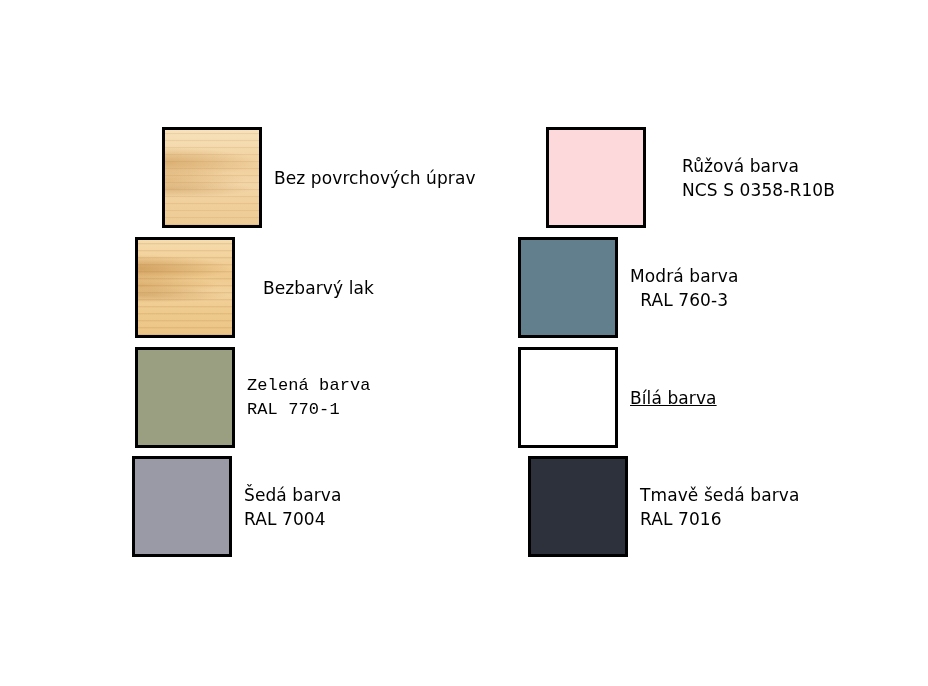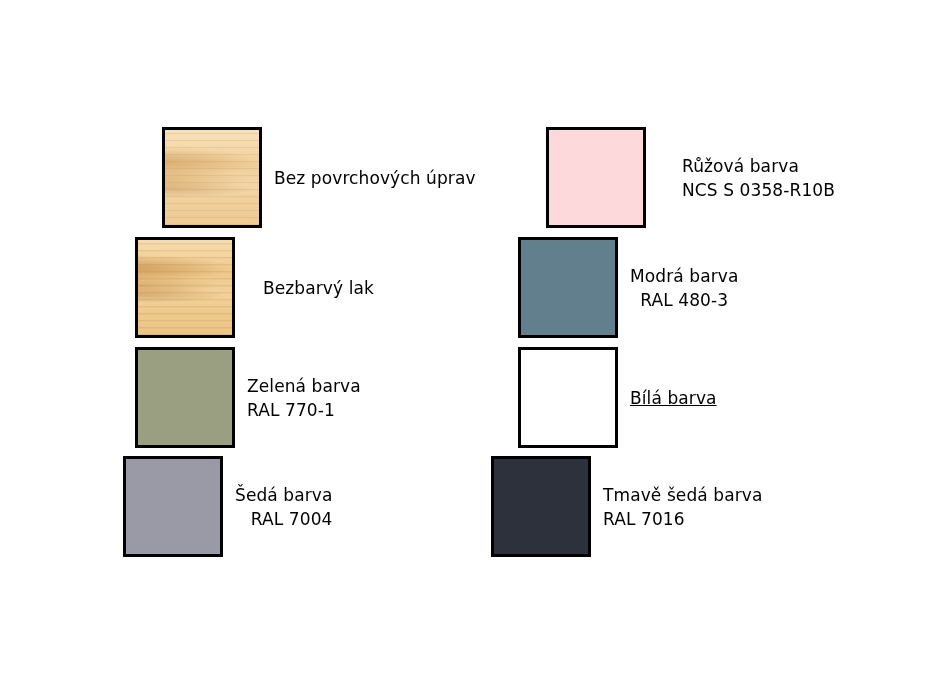--- a/index.html
+++ b/index.html
@@ -116,49 +116,49 @@
         <div class="swatch-inner"></div>
       </div>
       <div class="label"><span class="line">Bez povrchových úprav</span></div>
     </div>
     <div class="swatch-row" style="left: 135px; top: 237px; gap: 16px;">
       <div class="swatch wood-varnish" style="width: 100px; height: 101px;">
         <div class="swatch-inner"></div>
       </div>
       <div class="label"><span class="line">Bezbarvý lak</span></div>
     </div>
-    <div class="swatch-row" style="left: 135px; top: 347px;">
+    <div class="swatch-row" style="left: 135px; top: 347px; font-family: Liberation Mono, monospace;">
       <div class="swatch" style="width: 100px; height: 101px;">
         <div class="swatch-inner" style="background: rgb(154, 159, 130);"></div>
       </div>
       <div class="label"><span class="line">Zelená barva</span><span class="line">RAL 770-1</span></div>
     </div>
-    <div class="swatch-row" style="left: 123px; top: 456px; text-align: right;">
+    <div class="swatch-row" style="left: 132px; top: 456px;">
       <div class="swatch" style="width: 100px; height: 101px;">
         <div class="swatch-inner" style="background: rgb(154, 154, 166);"></div>
       </div>
       <div class="label"><span class="line">Šedá barva</span><span class="line">RAL 7004</span></div>
     </div>
     <div class="swatch-row" style="left: 546px; top: 127px; gap: 24px;">
       <div class="swatch" style="width: 100px; height: 101px;">
         <div class="swatch-inner" style="background: rgb(253, 217, 220);"></div>
       </div>
       <div class="label"><span class="line">Růžová barva</span><span class="line">NCS S 0358-R10B</span></div>
     </div>
     <div class="swatch-row" style="left: 518px; top: 237px; text-align: center;">
       <div class="swatch" style="width: 100px; height: 101px;">
         <div class="swatch-inner" style="background: rgb(97, 127, 140);"></div>
       </div>
-      <div class="label"><span class="line">Modrá barva</span><span class="line">RAL 480-3</span></div>
+      <div class="label"><span class="line">Modrá barva</span><span class="line">RAL 760-3</span></div>
     </div>
     <div class="swatch-row" style="left: 518px; top: 347px; text-decoration: underline;">
       <div class="swatch" style="width: 100px; height: 101px;">
         <div class="swatch-inner" style="background: rgb(255, 255, 255);"></div>
       </div>
       <div class="label"><span class="line">Bílá barva</span></div>
     </div>
-    <div class="swatch-row" style="left: 491px; top: 456px; align-items: center;">
+    <div class="swatch-row" style="left: 528px; top: 456px; align-items: center;">
       <div class="swatch" style="width: 100px; height: 101px;">
         <div class="swatch-inner" style="background: rgb(44, 49, 59);"></div>
       </div>
       <div class="label"><span class="line">Tmavě šedá barva</span><span class="line">RAL 7016</span></div>
     </div>
   </div>
 
 </body></html>

